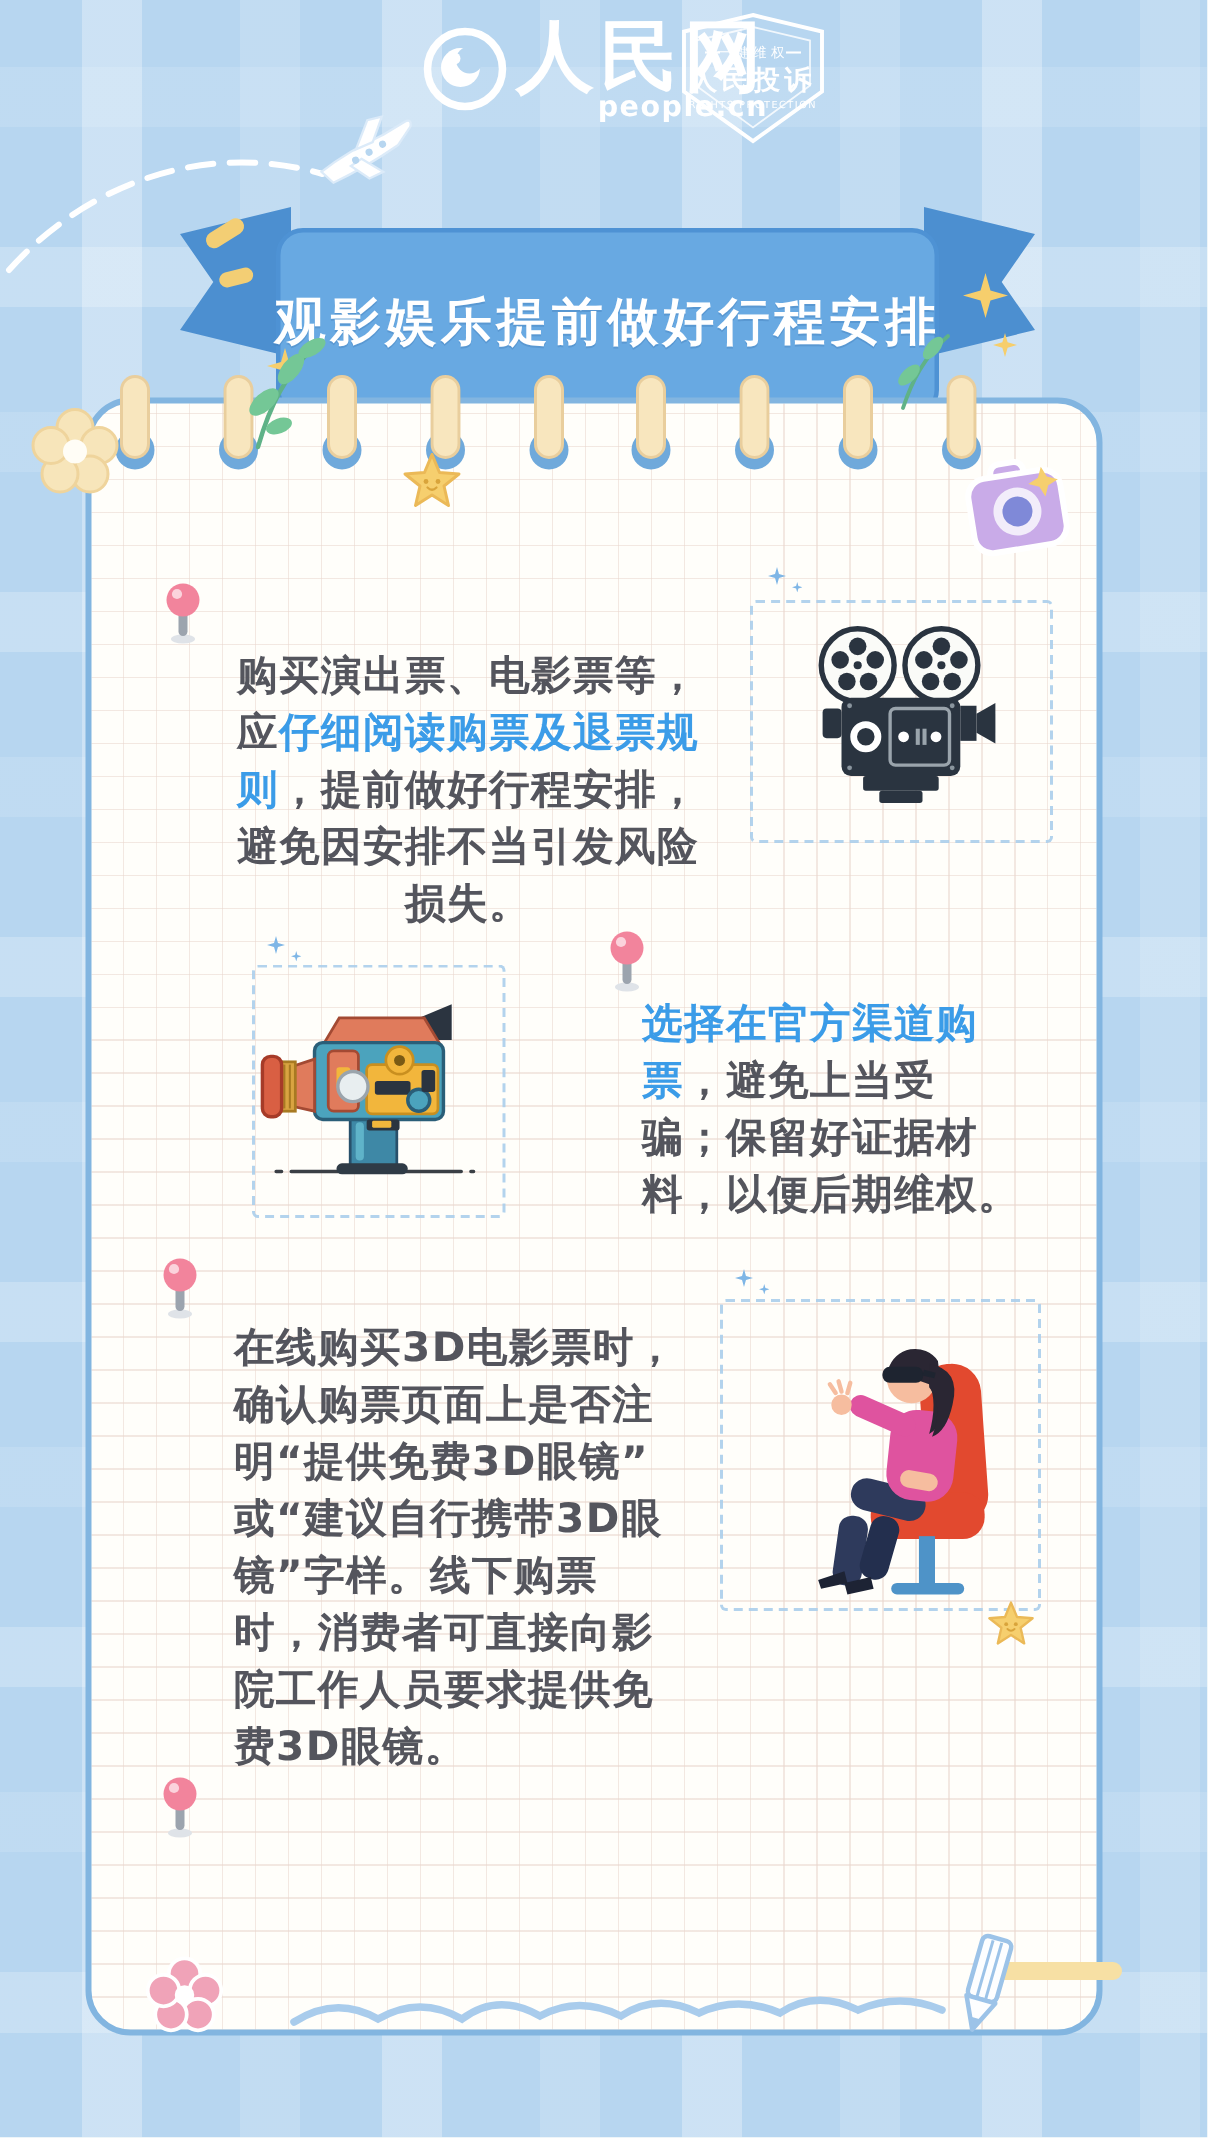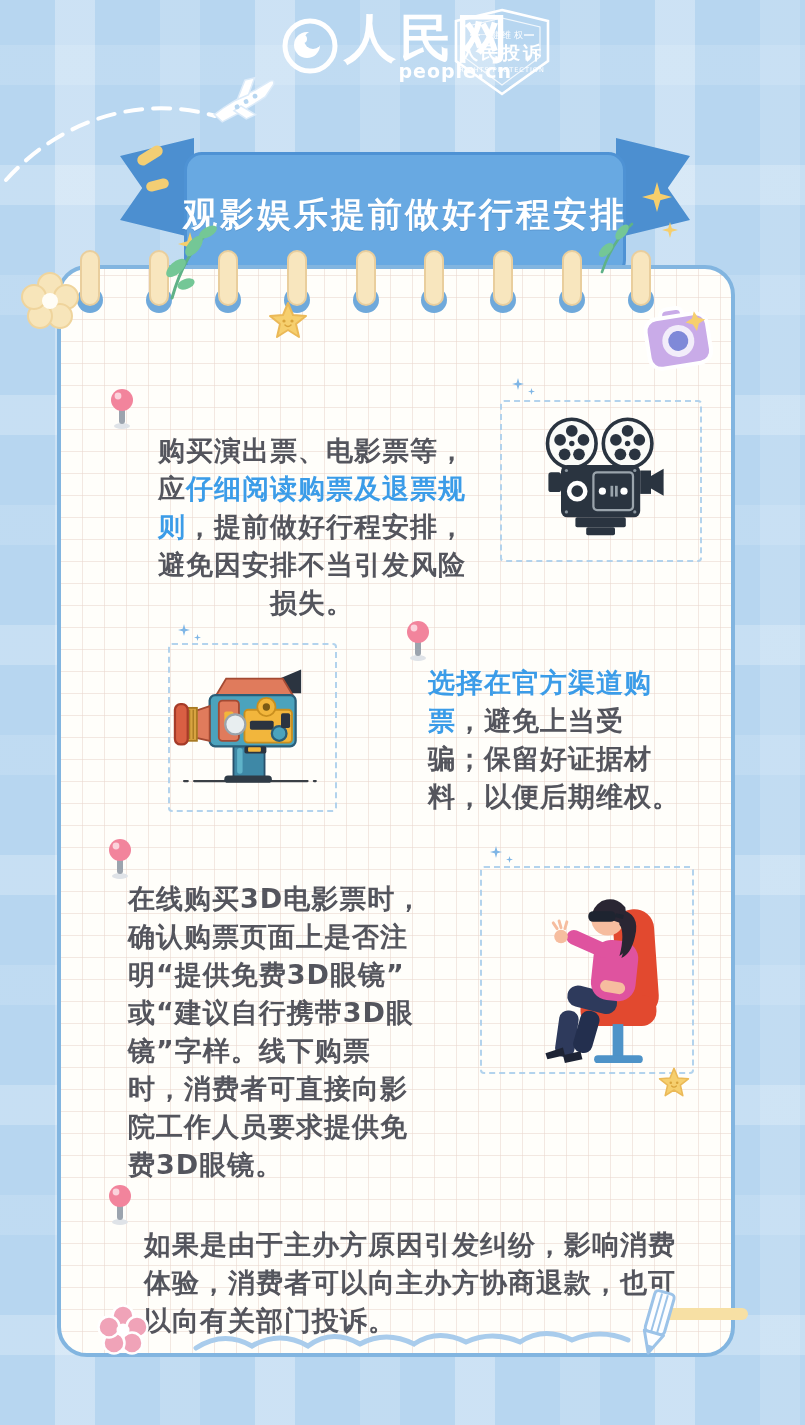--- a/index.html
+++ b/index.html
@@ -271,21 +271,21 @@
 骗；保留好证据材
 料，以便后期维权。</span>
   </div>
 
   <svg class="abs" style="left:106px;top:838px;width:28px;height:42px;" viewBox="0 0 28 42">
     <ellipse cx="14" cy="38" rx="8" ry="3" fill="#dfe3e8"></ellipse>
     <rect x="11" y="17" width="6" height="19" rx="3" fill="#9ca4ae"></rect>
     <circle cx="14" cy="12" r="11" fill="#f2849c"></circle>
     <circle cx="10" cy="8" r="3.4" fill="#fbd3dc"></circle>
   </svg>
-  <div class="tip-text" style="left:128px;top:842px;width:336px;">
+  <div class="tip-text" style="left:156px;top:842px;width:336px;">
     <span class="seg-dark">在线购买3D电影票时，
 确认购票页面上是否注
 明“提供免费3D眼镜”
 或“建议自行携带3D眼
 镜”字样。线下购票
 时，消费者可直接向影
 院工作人员要求提供免
 费3D眼镜。</span>
   </div>
   <div class="guide" style="left:480px;top:866px;width:210px;height:204px;"></div>
@@ -318,25 +318,20 @@
       <circle cx="24" cy="21" r="1.6" fill="#d9a43b"></circle>
     <path d="M17,25 Q20,28 23,25" fill="none" stroke="#d9a43b" stroke-width="1.5" stroke-linecap="round"></path>
   </svg>
 
   <svg class="abs" style="left:106px;top:1184px;width:28px;height:42px;" viewBox="0 0 28 42">
     <ellipse cx="14" cy="38" rx="8" ry="3" fill="#dfe3e8"></ellipse>
     <rect x="11" y="17" width="6" height="19" rx="3" fill="#9ca4ae"></rect>
     <circle cx="14" cy="12" r="11" fill="#f2849c"></circle>
     <circle cx="10" cy="8" r="3.4" fill="#fbd3dc"></circle>
   </svg>
-  <div class="tip-text" style="left:144px;top:1188px;width:602px;">
-    <span class="seg-dark">如果是由于主办方原因引发纠纷，影响消费
-体验，消费者可以向主办方协商退款，也可
-以向有关部门投诉。</span>
-  </div>
 
   <svg class="abs" style="left:94px;top:1302px;width:58px;height:58px;" viewBox="0 0 58 58">
     <g stroke="#ffffff" stroke-width="2.5" fill="#f0a3b8">
       <circle cx="29" cy="14" r="10.5"></circle>
         <circle cx="43" cy="25" r="10.5"></circle>
         <circle cx="38" cy="41" r="10.5"></circle>
       <circle cx="20" cy="41" r="10.5"></circle>
         <circle cx="15" cy="25" r="10.5"></circle>
     </g>
     <circle cx="29" cy="28" r="6.5" fill="#ffffff"></circle>

